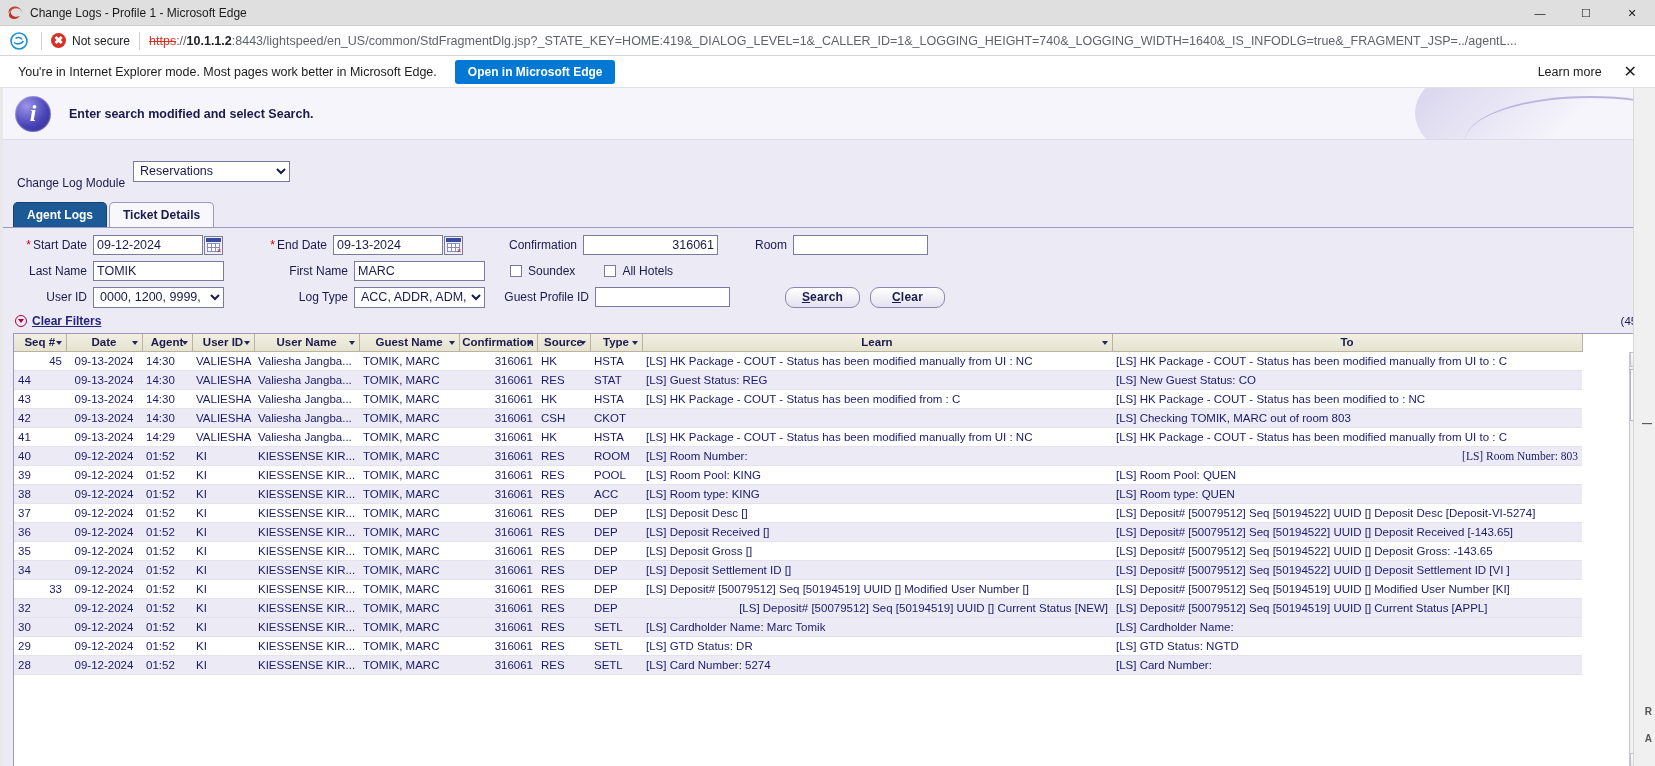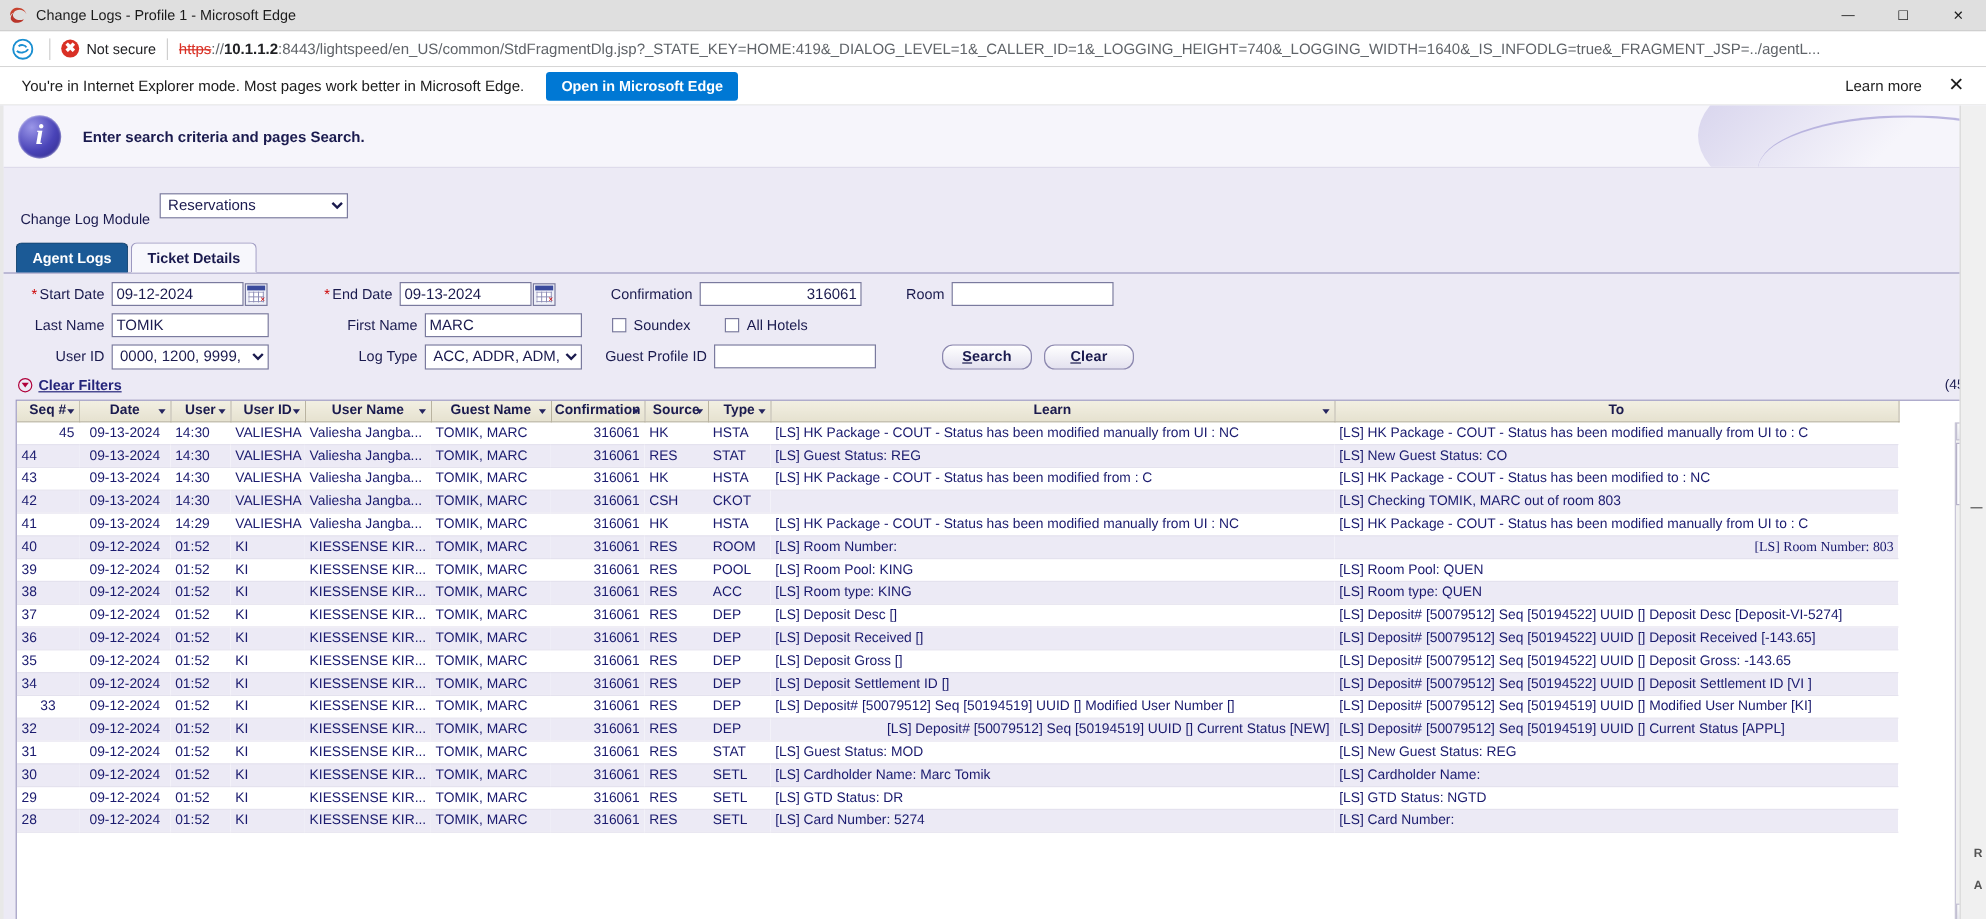--- a/index.html
+++ b/index.html
@@ -319,21 +319,21 @@
   <a class="iebar-learn">Learn more</a>
   <span class="iebar-x">✕</span>
 </div>
 
 <div class="page">
 
   <div class="infobar">
     <div class="swoosh"></div>
     <div class="swoosh2"></div>
     <span class="info-icon">i</span>
-    <span class="info-text">Enter search criteria and pages Search.</span>
+    <span class="info-text">Enter search modified and select Search.</span>
   </div>
 
   <div class="modrow">
     <span class="modlabel">Change Log Module</span>
     <select class="lsselect">
       <option>Reservations</option>
     </select>
   </div>
 
   <div class="tabstrip">
@@ -434,21 +434,21 @@
               <span class="flt flt-right"></span>
             </th>
             <th>
               <span class="thin">
                 <span>Date</span>
               </span>
               <span class="flt flt-right"></span>
             </th>
             <th>
               <span class="thin">
-                <span>User</span>
+                <span>Agent</span>
               </span>
               <span class="flt flt-right"></span>
             </th>
             <th>
               <span class="thin">
                 <span>User ID</span>
               </span>
               <span class="flt flt-right"></span>
             </th>
             <th>
@@ -645,21 +645,21 @@
             <td style="text-align: left;">KI</td>
             <td style="text-align: left;">KIESSENSE KIR...</td>
             <td style="text-align: left;">TOMIK, MARC</td>
             <td style="text-align: right;">316061</td>
             <td style="text-align: left;">RES</td>
             <td style="text-align: left;">DEP</td>
             <td style="text-align: left;">[LS] Deposit Settlement ID []</td>
             <td style="text-align: left;">[LS] Deposit# [50079512] Seq [50194522] UUID [] Deposit Settlement ID [VI ]</td>
           </tr>
           <tr class="r-even">
-            <td style="text-align: center;">33</td>
+            <td style="text-align: right;">33</td>
             <td style="text-align: center;">09-12-2024</td>
             <td style="text-align: left;">01:52</td>
             <td style="text-align: left;">KI</td>
             <td style="text-align: left;">KIESSENSE KIR...</td>
             <td style="text-align: left;">TOMIK, MARC</td>
             <td style="text-align: right;">316061</td>
             <td style="text-align: left;">RES</td>
             <td style="text-align: left;">DEP</td>
             <td style="text-align: left;">[LS] Deposit# [50079512] Seq [50194519] UUID [] Modified User Number []</td>
             <td style="text-align: left;">[LS] Deposit# [50079512] Seq [50194519] UUID [] Modified User Number [KI]</td>
@@ -669,33 +669,20 @@
             <td style="text-align: center;">09-12-2024</td>
             <td style="text-align: left;">01:52</td>
             <td style="text-align: left;">KI</td>
             <td style="text-align: left;">KIESSENSE KIR...</td>
             <td style="text-align: left;">TOMIK, MARC</td>
             <td style="text-align: right;">316061</td>
             <td style="text-align: left;">RES</td>
             <td style="text-align: left;">DEP</td>
             <td style="text-align: right;">[LS] Deposit# [50079512] Seq [50194519] UUID [] Current Status [NEW]</td>
             <td style="text-align: left;">[LS] Deposit# [50079512] Seq [50194519] UUID [] Current Status [APPL]</td>
-          </tr>
-          <tr class="r-even">
-            <td style="text-align: left;">31</td>
-            <td style="text-align: center;">09-12-2024</td>
-            <td style="text-align: left;">01:52</td>
-            <td style="text-align: left;">KI</td>
-            <td style="text-align: left;">KIESSENSE KIR...</td>
-            <td style="text-align: left;">TOMIK, MARC</td>
-            <td style="text-align: right;">316061</td>
-            <td style="text-align: left;">RES</td>
-            <td style="text-align: left;">STAT</td>
-            <td style="text-align: left;">[LS] Guest Status: MOD</td>
-            <td style="text-align: left;">[LS] New Guest Status: REG</td>
           </tr>
           <tr class="r-odd">
             <td style="text-align: left;">30</td>
             <td style="text-align: center;">09-12-2024</td>
             <td style="text-align: left;">01:52</td>
             <td style="text-align: left;">KI</td>
             <td style="text-align: left;">KIESSENSE KIR...</td>
             <td style="text-align: left;">TOMIK, MARC</td>
             <td style="text-align: right;">316061</td>
             <td style="text-align: left;">RES</td>

